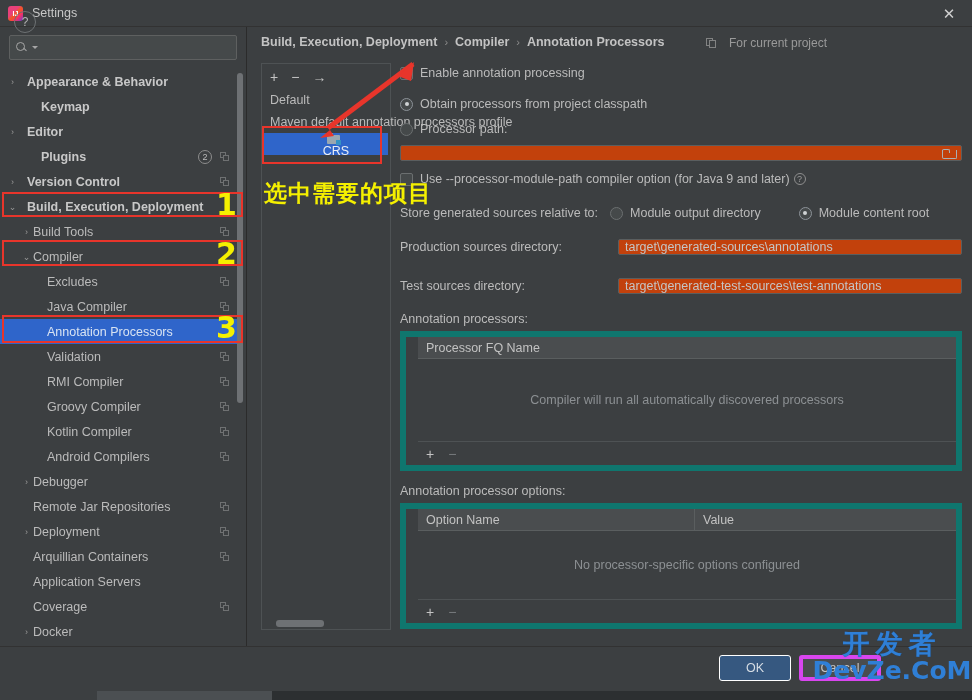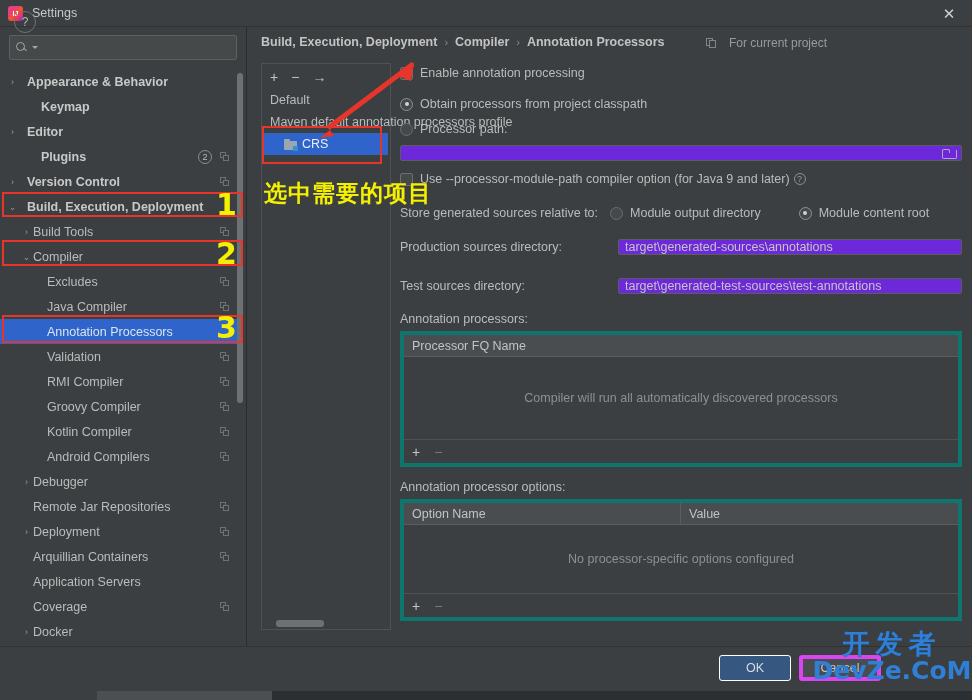--- a/index.html
+++ b/index.html
@@ -146,21 +146,21 @@
   .prof-toolbar {
     height: 25px; display: flex; align-items: center; gap: 13px;
     padding-left: 8px; color: #c4c4c4; font-size: 14px;
   }
   .prof-toolbar span { cursor: default; line-height: 1; }
   .prof-list { position: relative; }
   .prof-row {
     height: 22px; display: flex; align-items: center;
     padding-left: 8px; font-size: 12.5px; color: #bbbbbb; white-space: nowrap;
   }
-  .prof-row.indent { padding-left: 20px; }
+  .prof-row.indent { padding-left: 20px; flex-direction: column; }
   .prof-row.selected { background: #2f65ca; color: #eaeef5; margin: 0 2px; }
   .folder-icon {
     width: 13px; height: 11px; position: relative; flex: none; margin-right: 5px;
   }
   .folder-icon::before {
     content: ""; position: absolute; left: 0; bottom: 0;
     width: 13px; height: 9px; background: #9aa7b0; border-radius: 1px;
   }
   .folder-icon::after {
     content: ""; position: absolute; left: 0; top: 0;
@@ -196,40 +196,40 @@
     background: #45494a; position: relative; flex: none; margin-right: 7px;
   }
   .radio.sel { border-color: #8c9298; }
   .radio.sel::after {
     content: ""; position: absolute; left: 3.5px; top: 3.5px;
     width: 4px; height: 4px; border-radius: 50%; background: #cfd2d4;
   }
   .lbl { color: #bbbbbb; font-size: 12.5px; }
 
   .field {
-    height: 16px; background: #6d28d9; border: 1px solid #5a5e5f;
+    height: 16px; background: #c2410c; border: 1px solid #5a5e5f;
     border-radius: 2px; display: flex; align-items: center;
     padding: 0 6px; color: #c5c5c5; font-size: 12.5px;
   }
   .browse-icon { width: 13px; height: 11px; position: relative; flex: none; }
   .browse-icon::before {
     content: ""; position: absolute; left: 0; bottom: 0; width: 13px; height: 8px;
     border: 1.2px solid #a9b0b5; border-top: none; border-radius: 0 0 2px 2px;
   }
   .browse-icon::after {
     content: ""; position: absolute; left: 0; top: 1px; width: 6px; height: 3px;
     border: 1.2px solid #a9b0b5; border-bottom: none; border-radius: 2px 2px 0 0;
   }
   .help-circ {
     width: 12px; height: 12px; border: 1px solid #8e8e8e; border-radius: 50%;
     color: #9b9b9b; font-size: 9px; display: inline-flex;
     align-items: center; justify-content: center; margin-left: 4px;
   }
 
-  .table-box { border: 4px solid #0f766e; background: #3c3f41; }
+  .table-box { border: 6px solid #0f766e; background: #3c3f41; padding-left: 12px; }
   .table-head {
     height: 22px; background: #4a4d4f; border-bottom: 1px solid #5a5e5f;
     display: flex; align-items: center;
   }
   .th {
     font-size: 12.5px; color: #c2c2c2; padding-left: 8px;
     height: 100%; display: flex; align-items: center;
   }
   .th.sep { border-left: 1px solid #5a5e5f; }
   .table-body {

